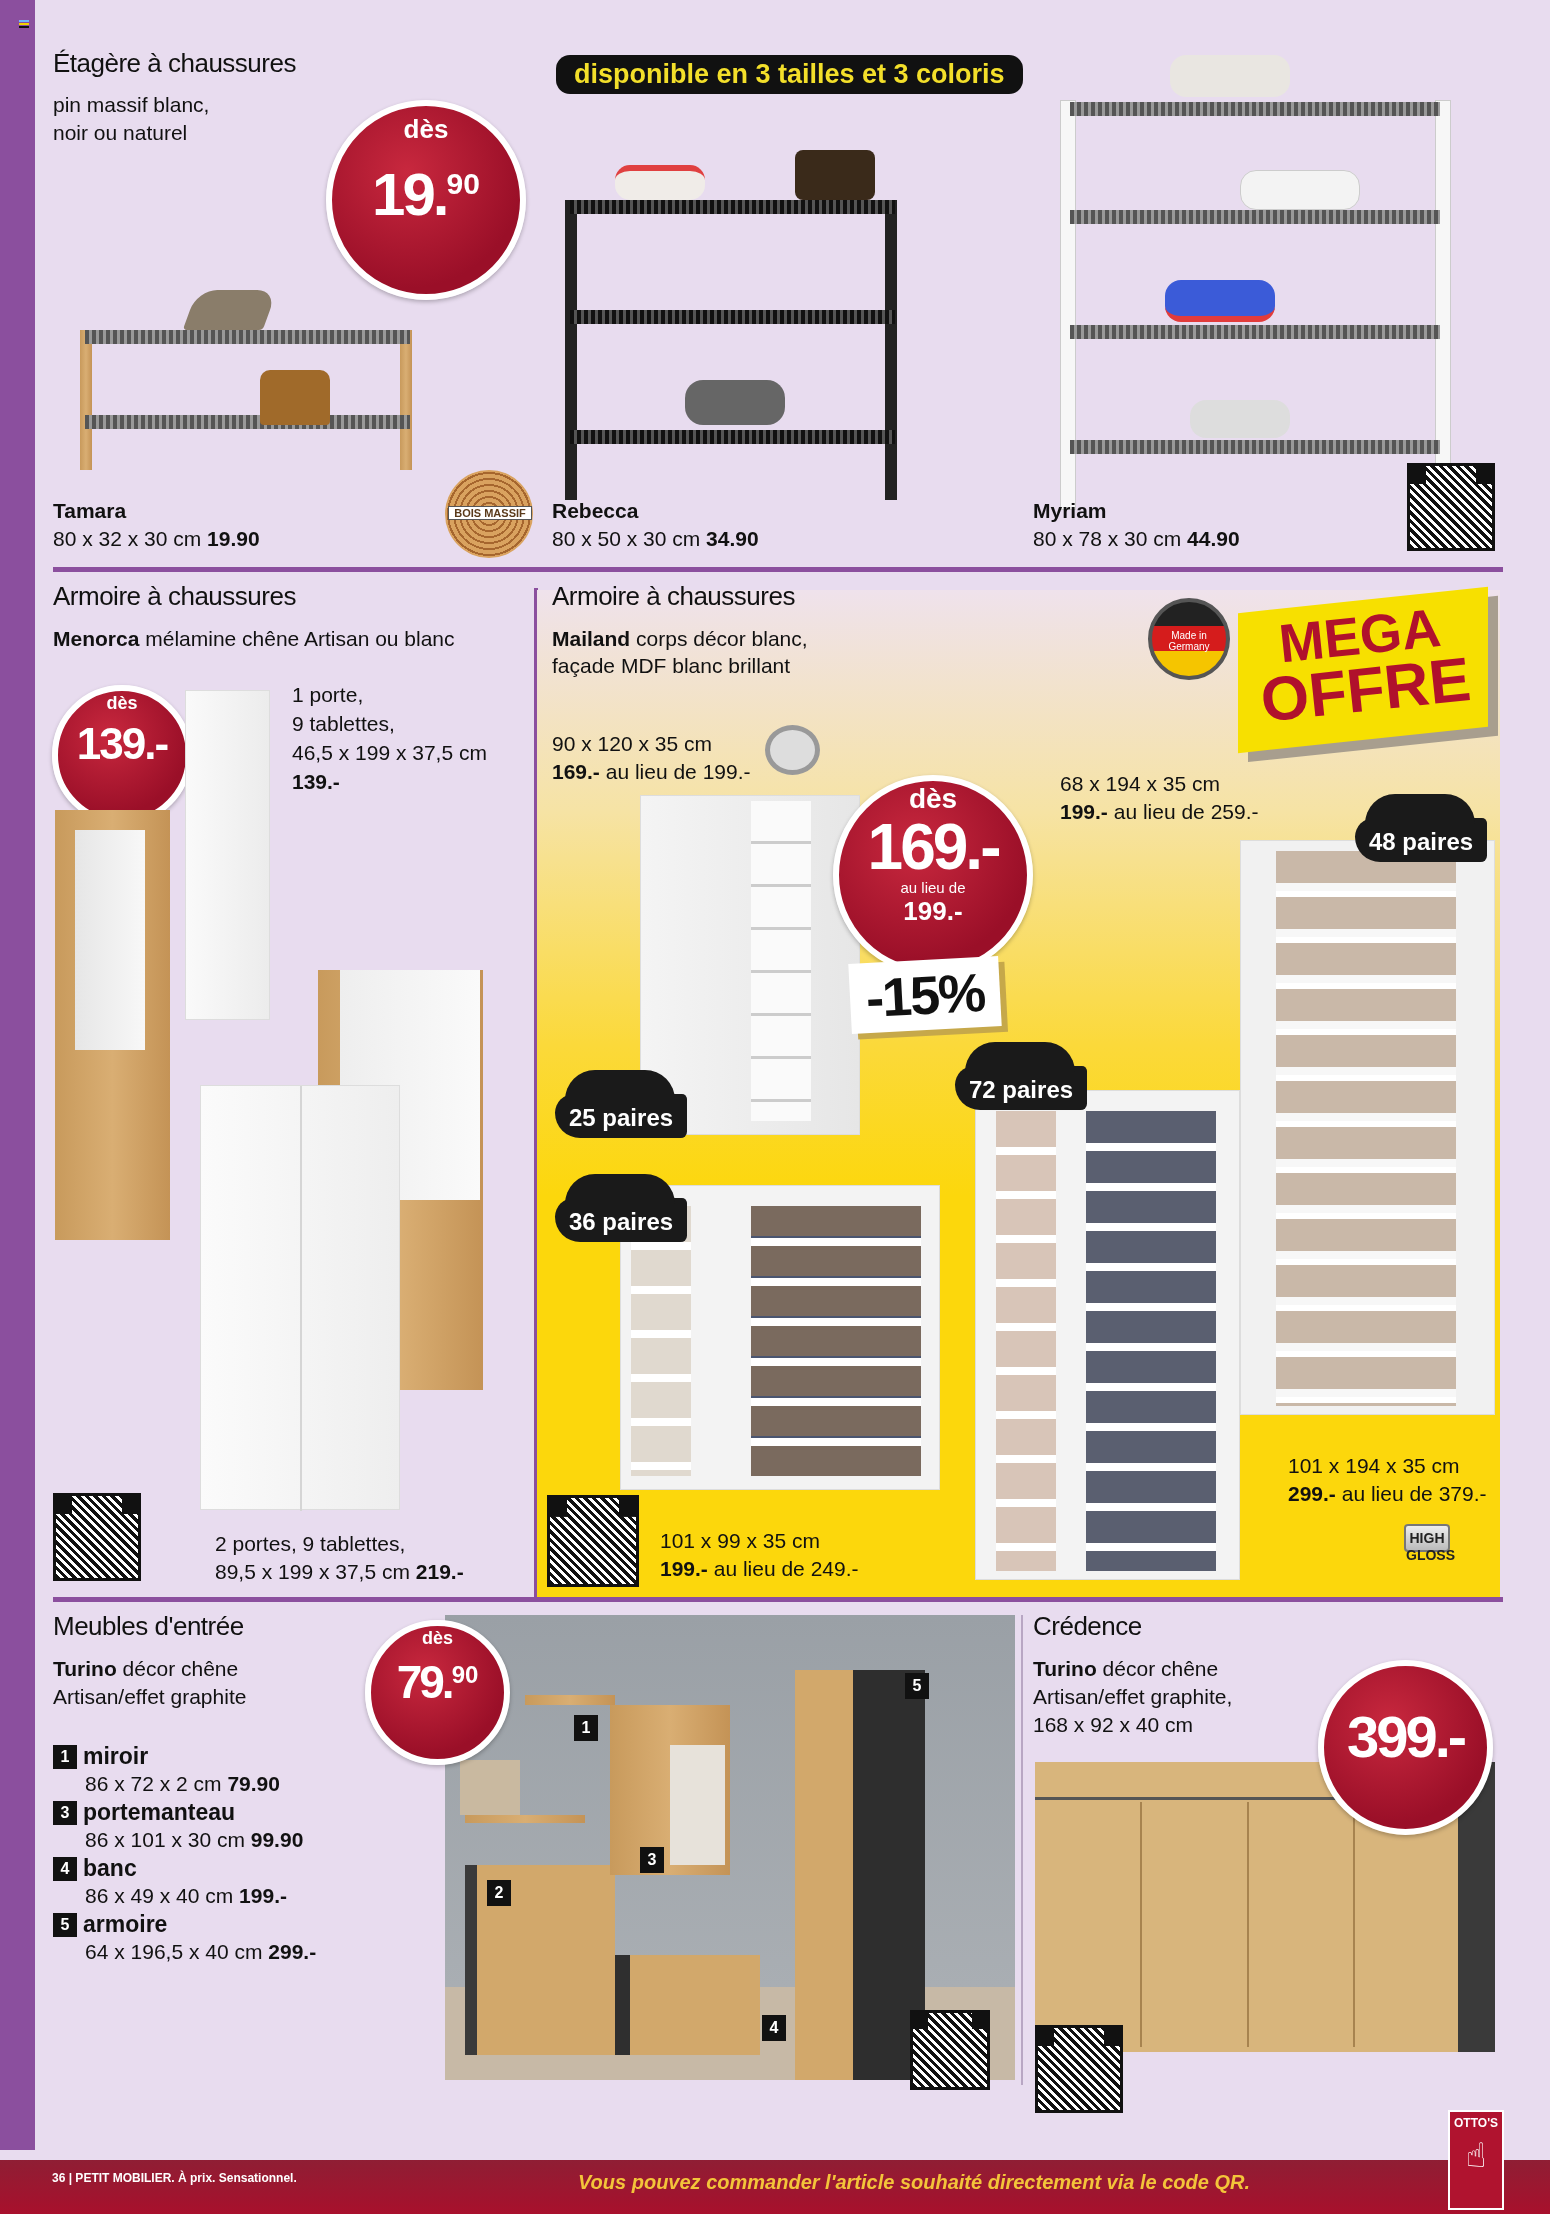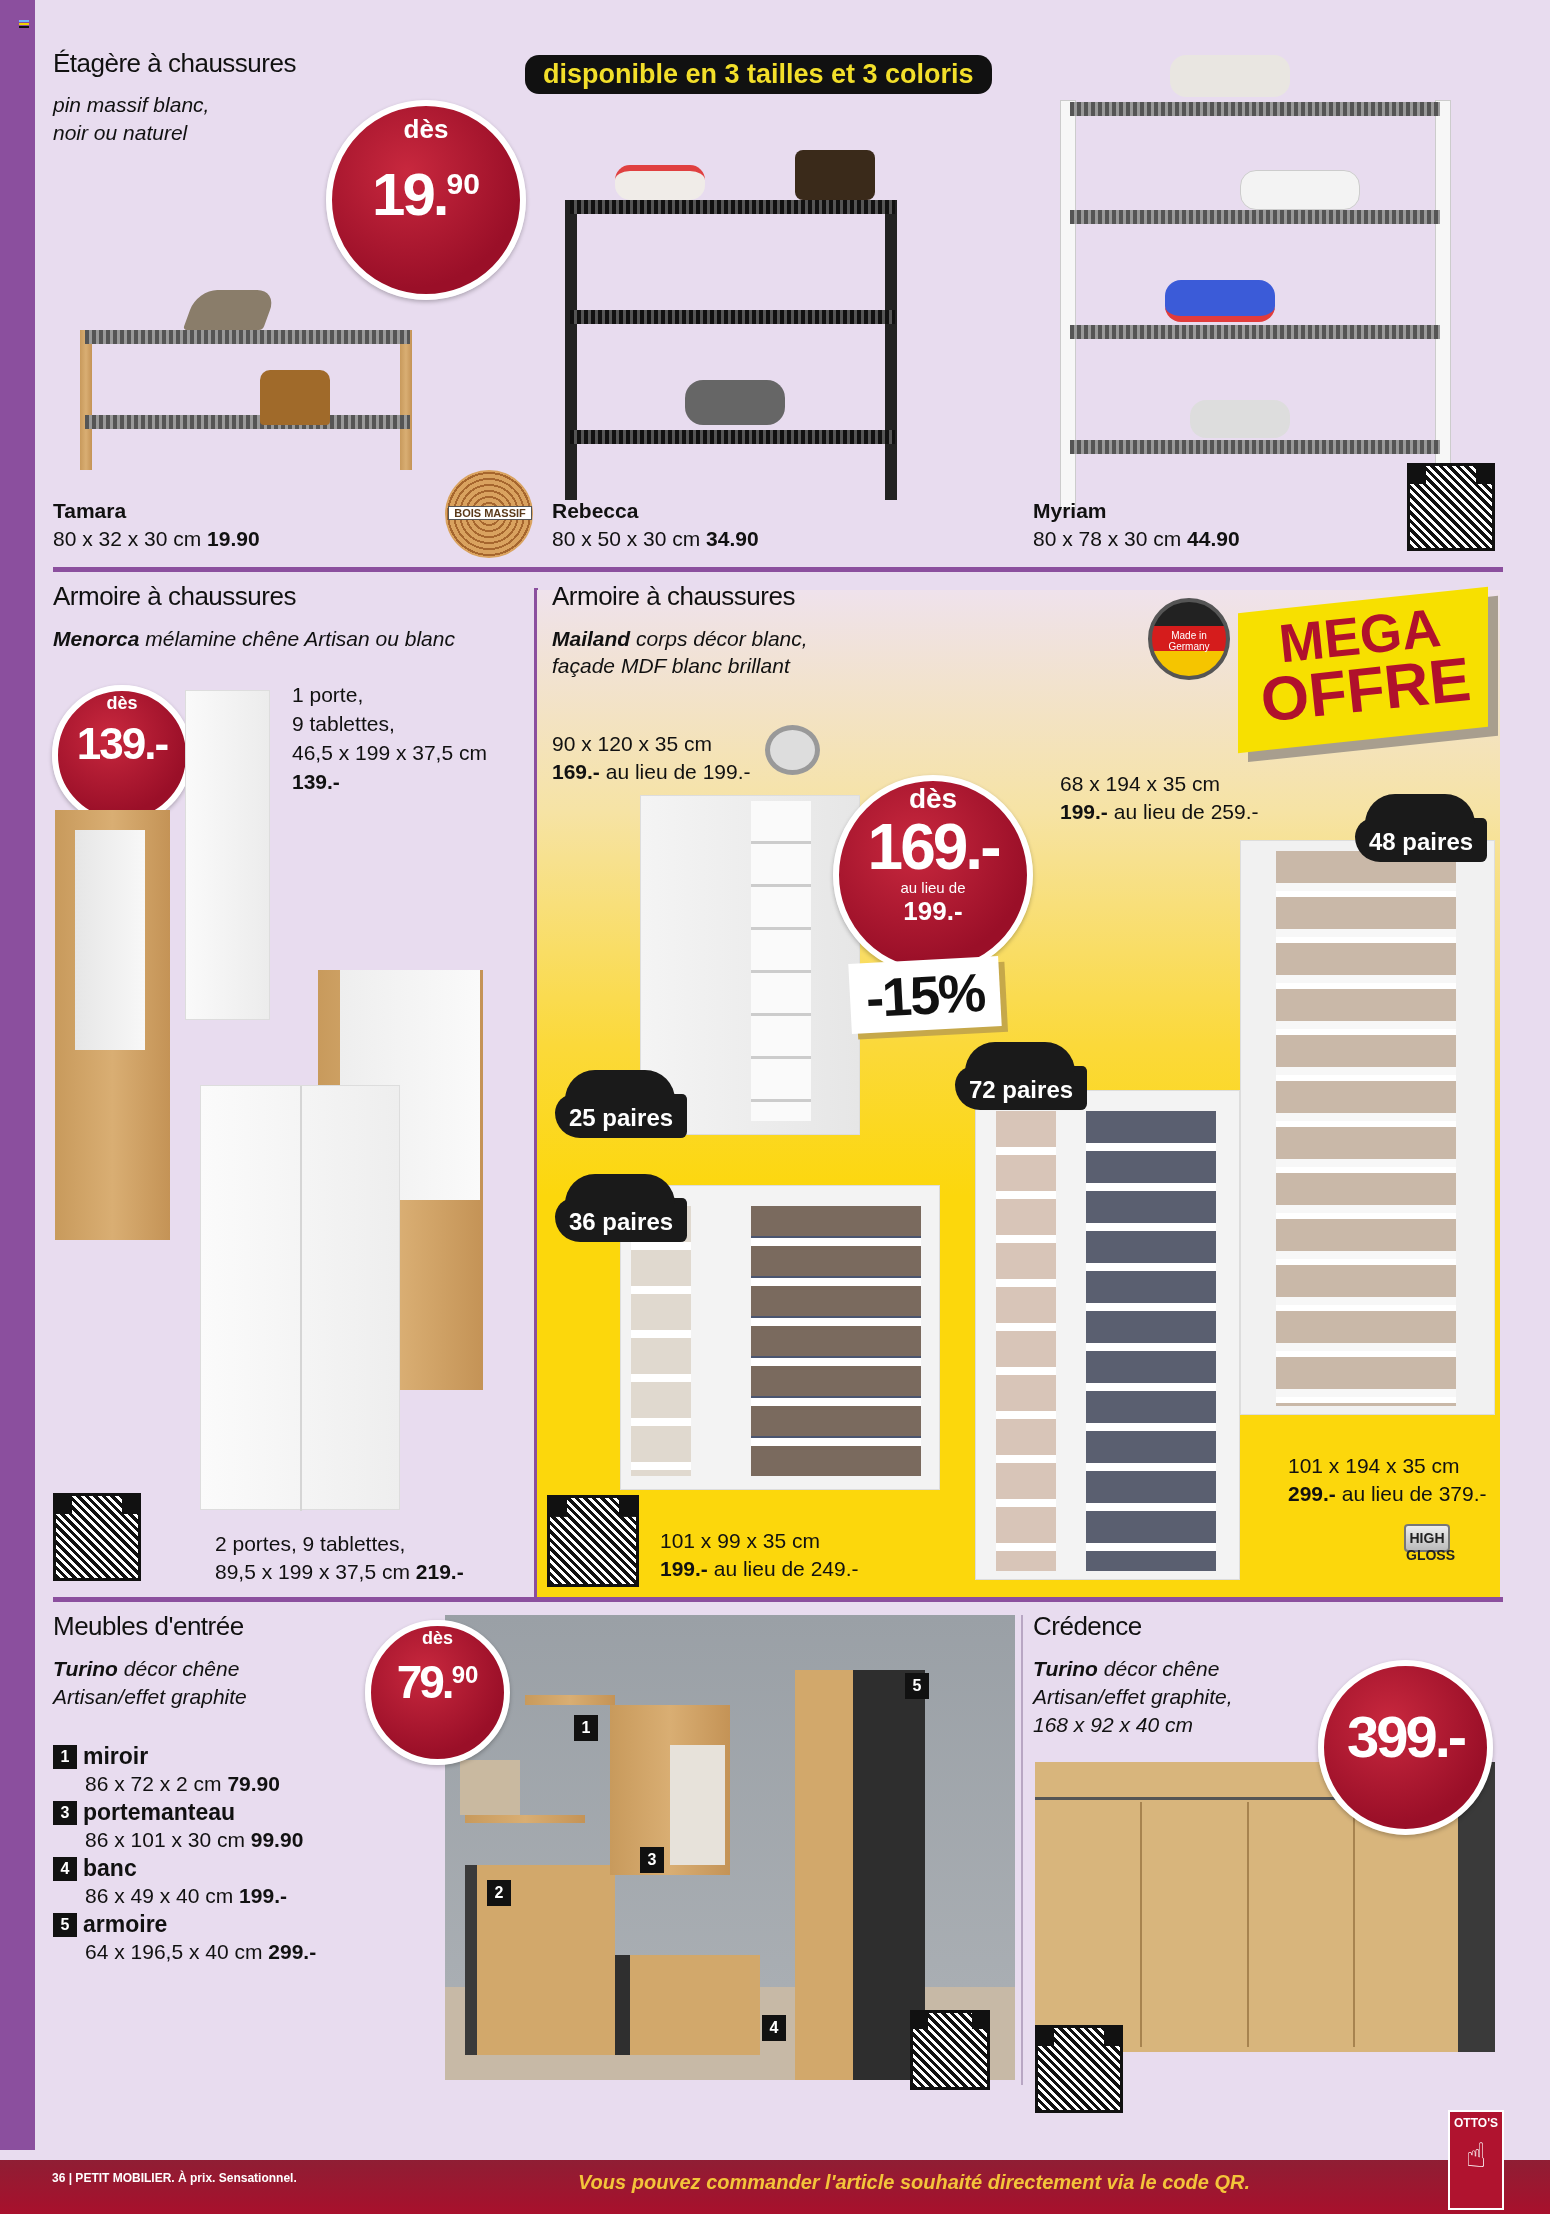--- a/index.html
+++ b/index.html
@@ -3,27 +3,27 @@
 <meta charset="utf-8">
 <style>
   *{box-sizing:border-box;margin:0;padding:0;}
   html,body{width:1550px;height:2214px;overflow:hidden;}
   body{background:#e8dcef;font-family:"Liberation Sans","DejaVu Sans",sans-serif;color:#111;position:relative;}
   .abs{position:absolute;}
   .sidebar{left:0;top:0;width:35px;height:2150px;background:#8b4f9e;}
   .side-mark{left:19px;top:20px;width:10px;height:8px;}
   .side-mark i{display:block;height:2px;margin-bottom:1px;}
   .h1{font-weight:normal;font-size:26px;letter-spacing:-0.5px;line-height:1;}
-  .sub{font-size:21px;line-height:26px;font-style:italic;}
+  .sub{font-size:21px;line-height:26px;}
   .sub b{font-weight:bold;}
   .cap{font-size:21px;line-height:28px;}
   .cap b{font-weight:bold;}
   .hr{height:5px;background:#8b4f9e;}
   .vr{width:4px;background:#8b4f9e;}
-  .pill{background:#111;color:#f3df2a;border-radius:14px;font-weight:bold;font-size:27px;padding:4px 18px;white-space:nowrap;}
+  .pill{background:#111;color:#f3df2a;border-radius:14px;font-weight:bold;font-size:27px;padding:4px 18px;white-space:nowrap;margin-left:31px;}
   .badge{border-radius:50%;background:radial-gradient(circle at 40% 35%,#c8283e,#9a0f28 70%);border:6px solid #fff;color:#fff;text-align:center;box-shadow:0 2px 4px rgba(0,0,0,.25);}
   .badge .des{font-weight:bold;font-size:26px;display:block;}
   .badge .big{font-weight:bold;font-size:60px;letter-spacing:-3px;line-height:1;}
   .badge .big sup{font-size:30px;letter-spacing:0;vertical-align:top;position:relative;top:4px;}
   .yellow-panel{left:537px;top:590px;width:963px;height:1010px;background:linear-gradient(180deg,#efe2ec 0%,#f6e3a4 22%,#fbd93a 45%,#fcd70c 60%,#fcd70c 100%);}
   .shoe-tag{background:#1a1a1a;color:#fff;font-weight:bold;font-size:24px;padding:10px 14px 6px 14px;border-radius:30px 8px 10px 40px;white-space:nowrap;}
   .shoe-tag:before{content:"";position:absolute;right:12px;top:-24px;width:110px;height:30px;background:#1a1a1a;border-radius:40px 40px 0 0;}
   .qr{background:
       linear-gradient(90deg,#111 0 20%,transparent 20% 80%,#111 80%) top/100% 22% no-repeat,
       repeating-linear-gradient(45deg,#111 0 3px,#fff 3px 6px),

